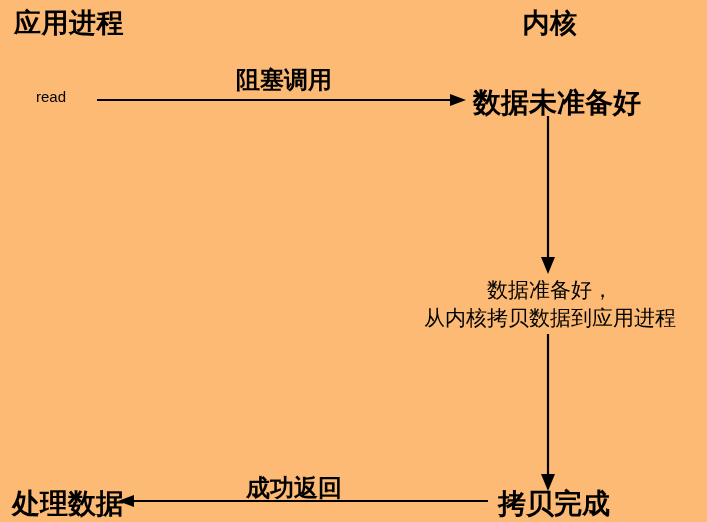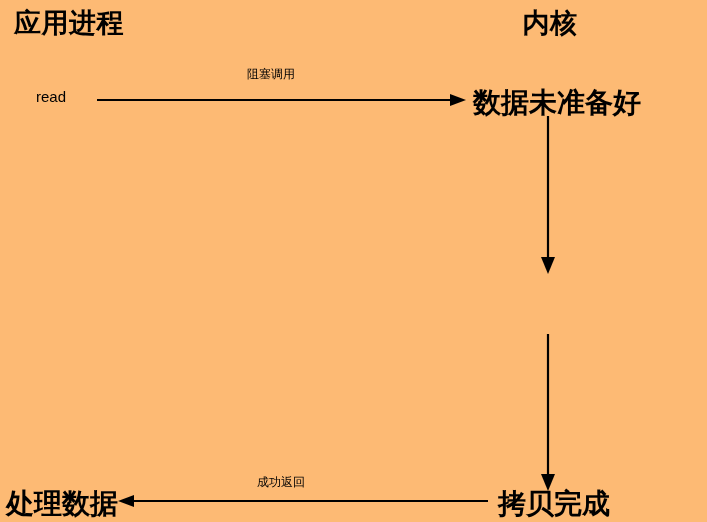--- a/index.html
+++ b/index.html
@@ -37,22 +37,23 @@
   }
   .node-text {
     font-size: 28px;
     font-weight: 700;
   }
   .node-text-latin {
     font-size: 15px;
     font-weight: 400;
   }
   .edge-label {
-    font-size: 12px;
-    font-weight: 400;
+    font-size: 24px;
+    font-weight: 700;
+    margin-left: 13px;
   }
   .center-x {
     transform: translateX(-50%);
   }
   .two-line {
     position: absolute;
     white-space: nowrap;
     text-align: center;
     line-height: 28px;
     font-size: 21px;
@@ -90,20 +91,24 @@
   <div class="lbl col-header" style="left:14px; top:10px;">应用进程</div>
 
   <div class="lbl col-header center-x" style="left:550px; top:10px;">内核</div>
 
   <div class="lbl node-text-latin" style="left:36px; top:89px;">read</div>
 
   <div class="lbl edge-label center-x" style="left:271px; top:68px;">阻塞调用</div>
 
   <div class="lbl node-text" style="left:473px; top:89px;">数据未准备好</div>
 
+  <div class="two-line" style="left:550px; top:276px;">
+    <div>数据准备好，</div>
+    <div>从内核拷贝数据到应用进程</div>
+  </div>
 
   <div class="lbl edge-label center-x" style="left:281px; top:476px;">成功返回</div>
 
-  <div class="lbl node-text" style="left:6px; top:490px;text-align:center;">处理数据</div>
+  <div class="lbl node-text" style="left:12px; top:490px;text-align:center;">处理数据</div>
 
   <div class="lbl node-text" style="left:498px; top:490px;">拷贝完成</div>
 
 </div>
 
 </body></html>

